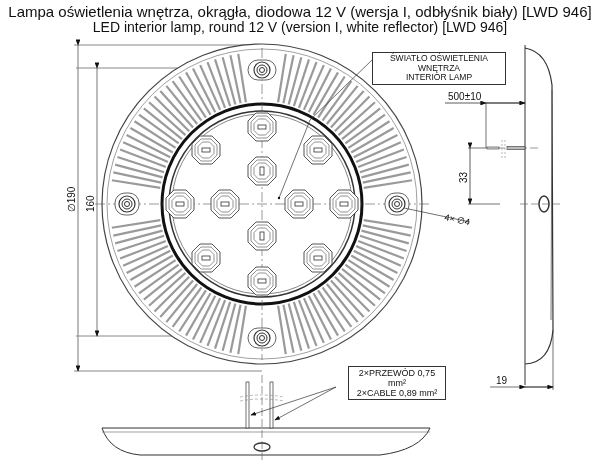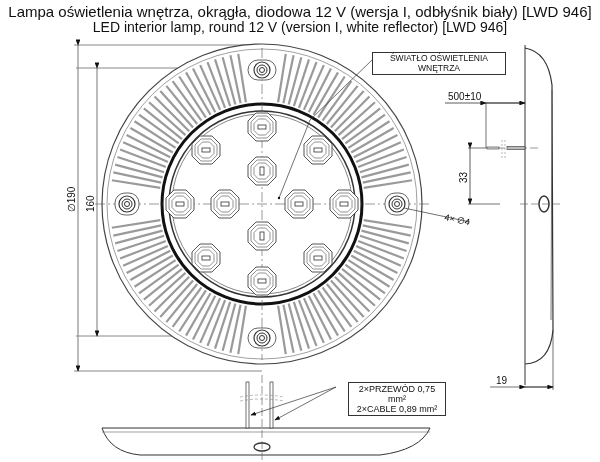--- a/index.html
+++ b/index.html
@@ -258,18 +258,19 @@
     <path d="M240,397 Q262,393 284,397" fill="none" stroke="#888" stroke-width="0.6" stroke-dasharray="3,2"></path>
     <path d="M240,401 Q262,397 284,401" fill="none" stroke="#888" stroke-width="0.6" stroke-dasharray="3,2"></path>
 
     <line x1="336" y1="387" x2="251" y2="415" stroke="#333" stroke-width="0.7" marker-end="url(#arr)"></line>
     <line x1="336" y1="387" x2="275" y2="420" stroke="#333" stroke-width="0.7" marker-end="url(#arr)"></line>
   </g>
 </svg>
 
 <div class="box" style="left:372px; top:52px; width:132px;">
   <div>ŚWIATŁO OŚWIETLENIA WNĘTRZA</div>
+  <div>INTERIOR LAMP</div>
 </div>
 
-<div class="box" style="left:348px; top:366px; width:96px; font-size:9px; line-height:10px;margin-top:16px;">
+<div class="box" style="left:348px; top:366px; width:96px; font-size:9px; line-height:10px;">
   <div>2×PRZEWÓD 0,75 mm²</div>
   <div>2×CABLE 0,89 mm²</div>
 </div>
 
 </body></html>

